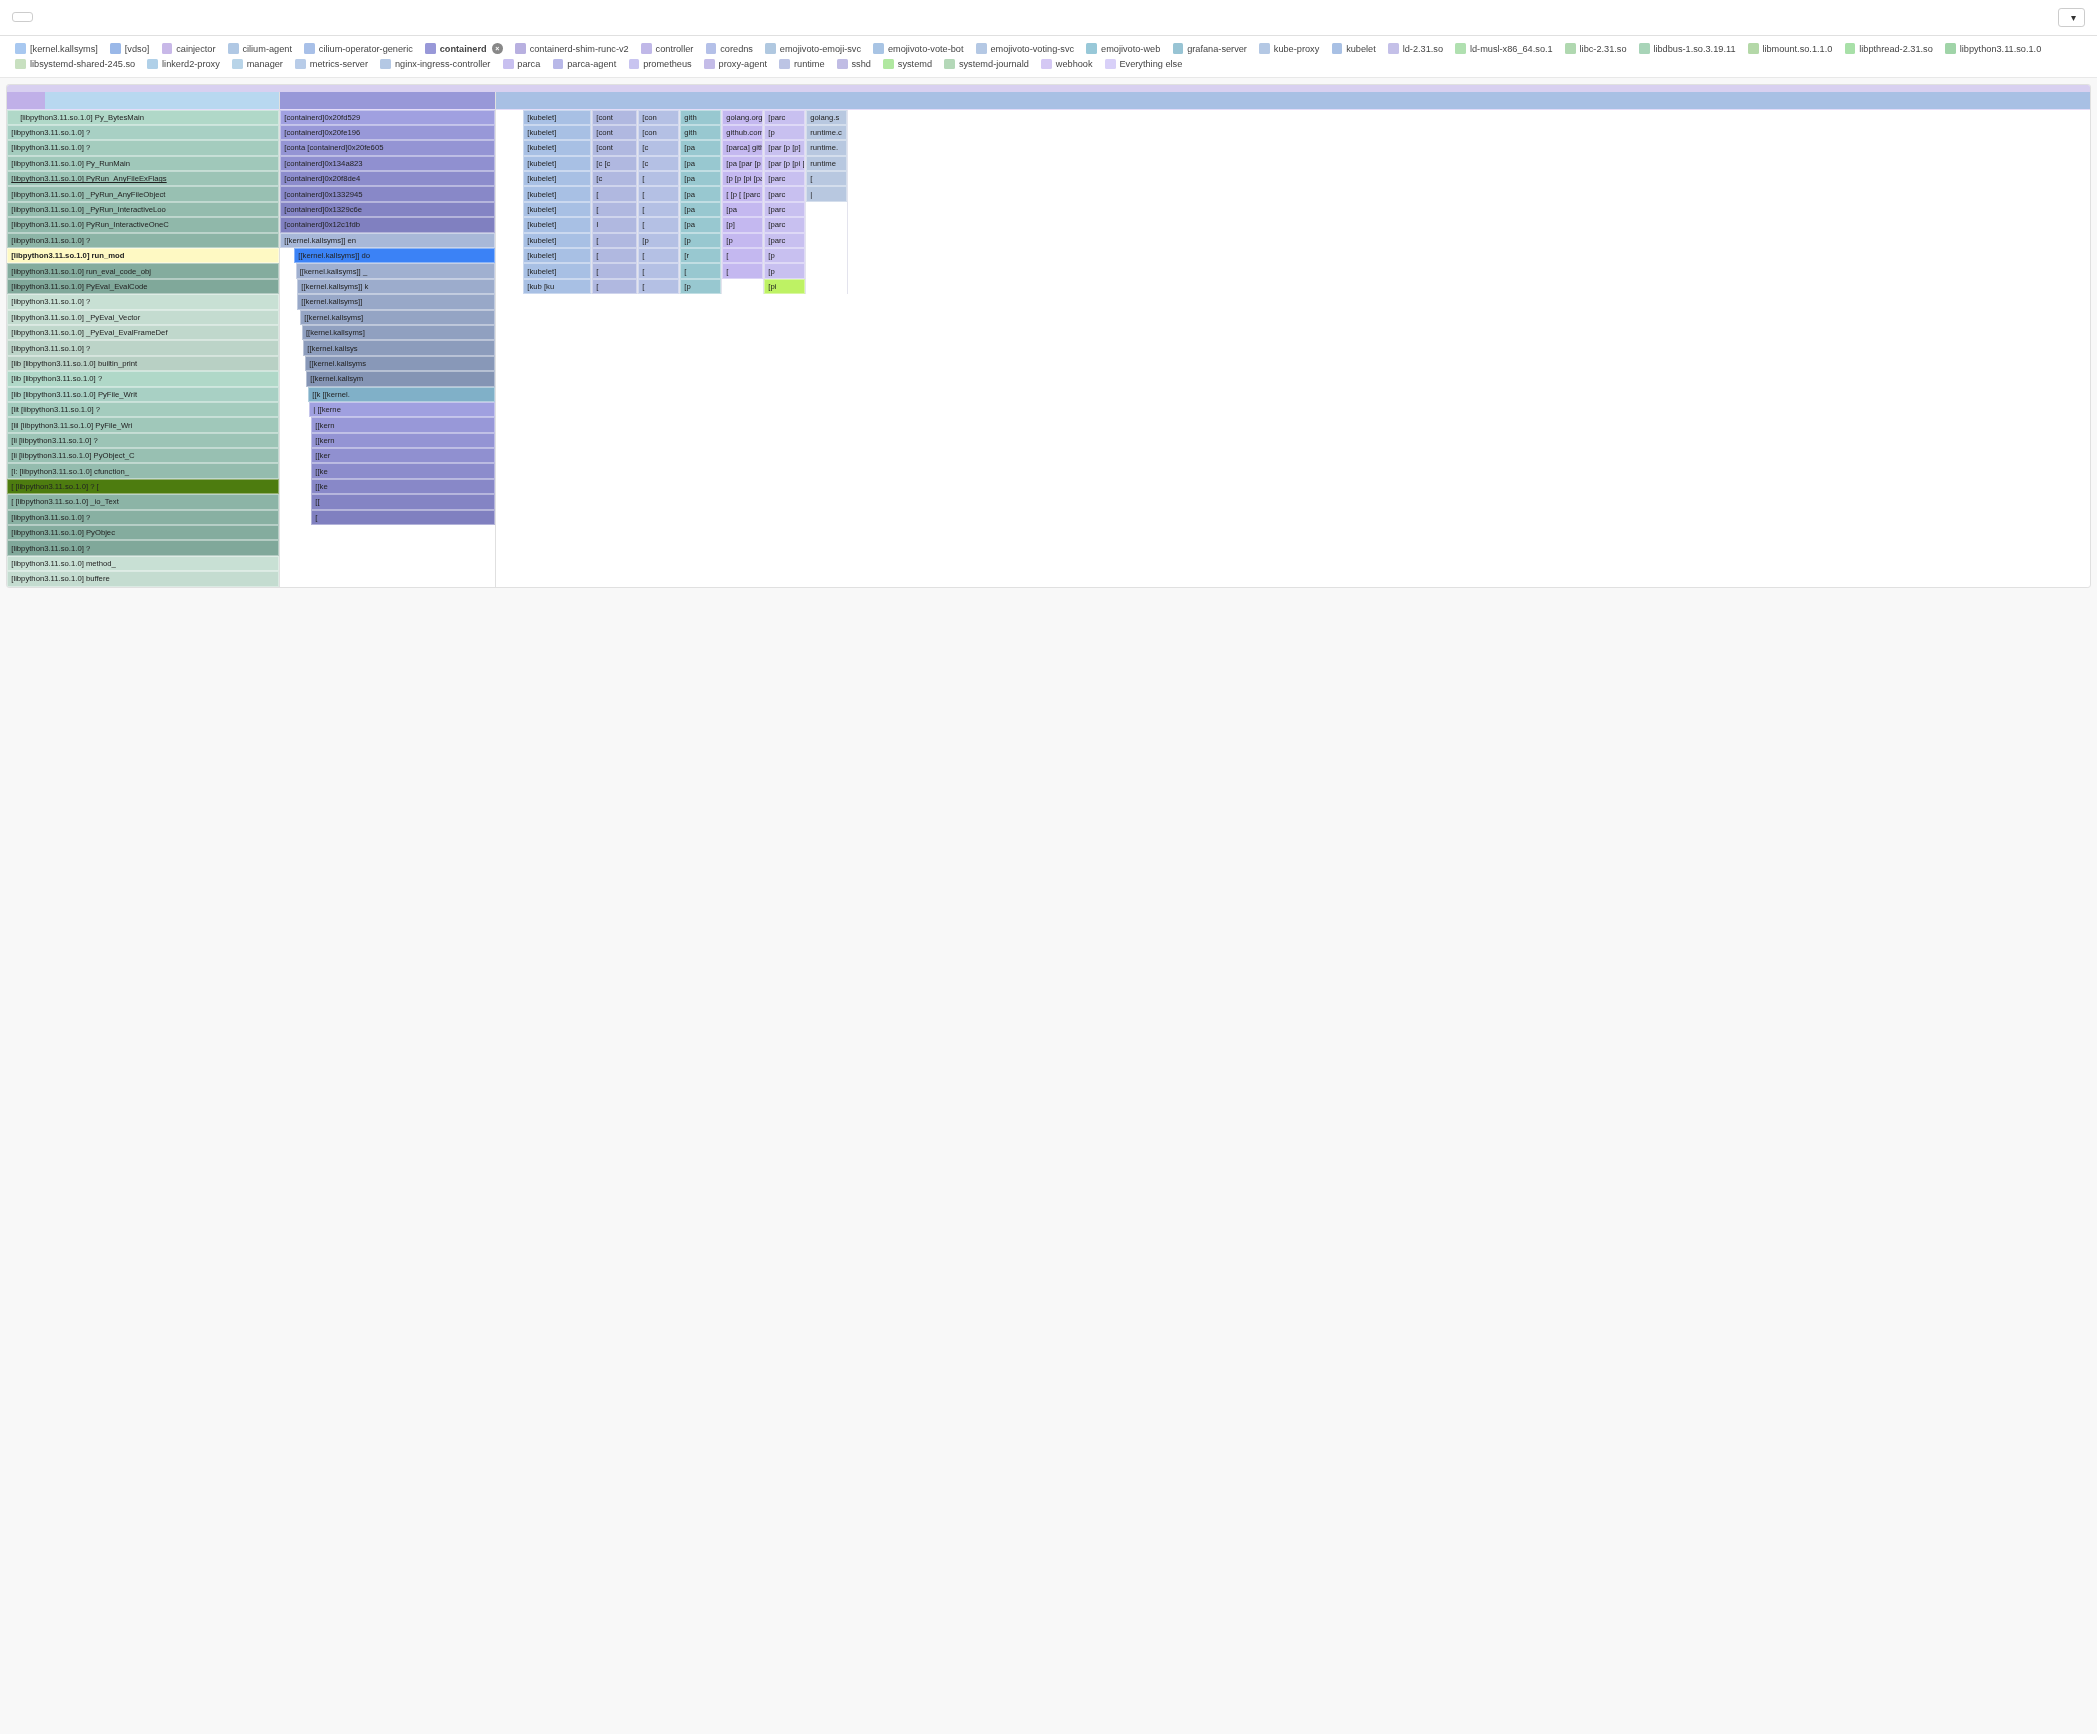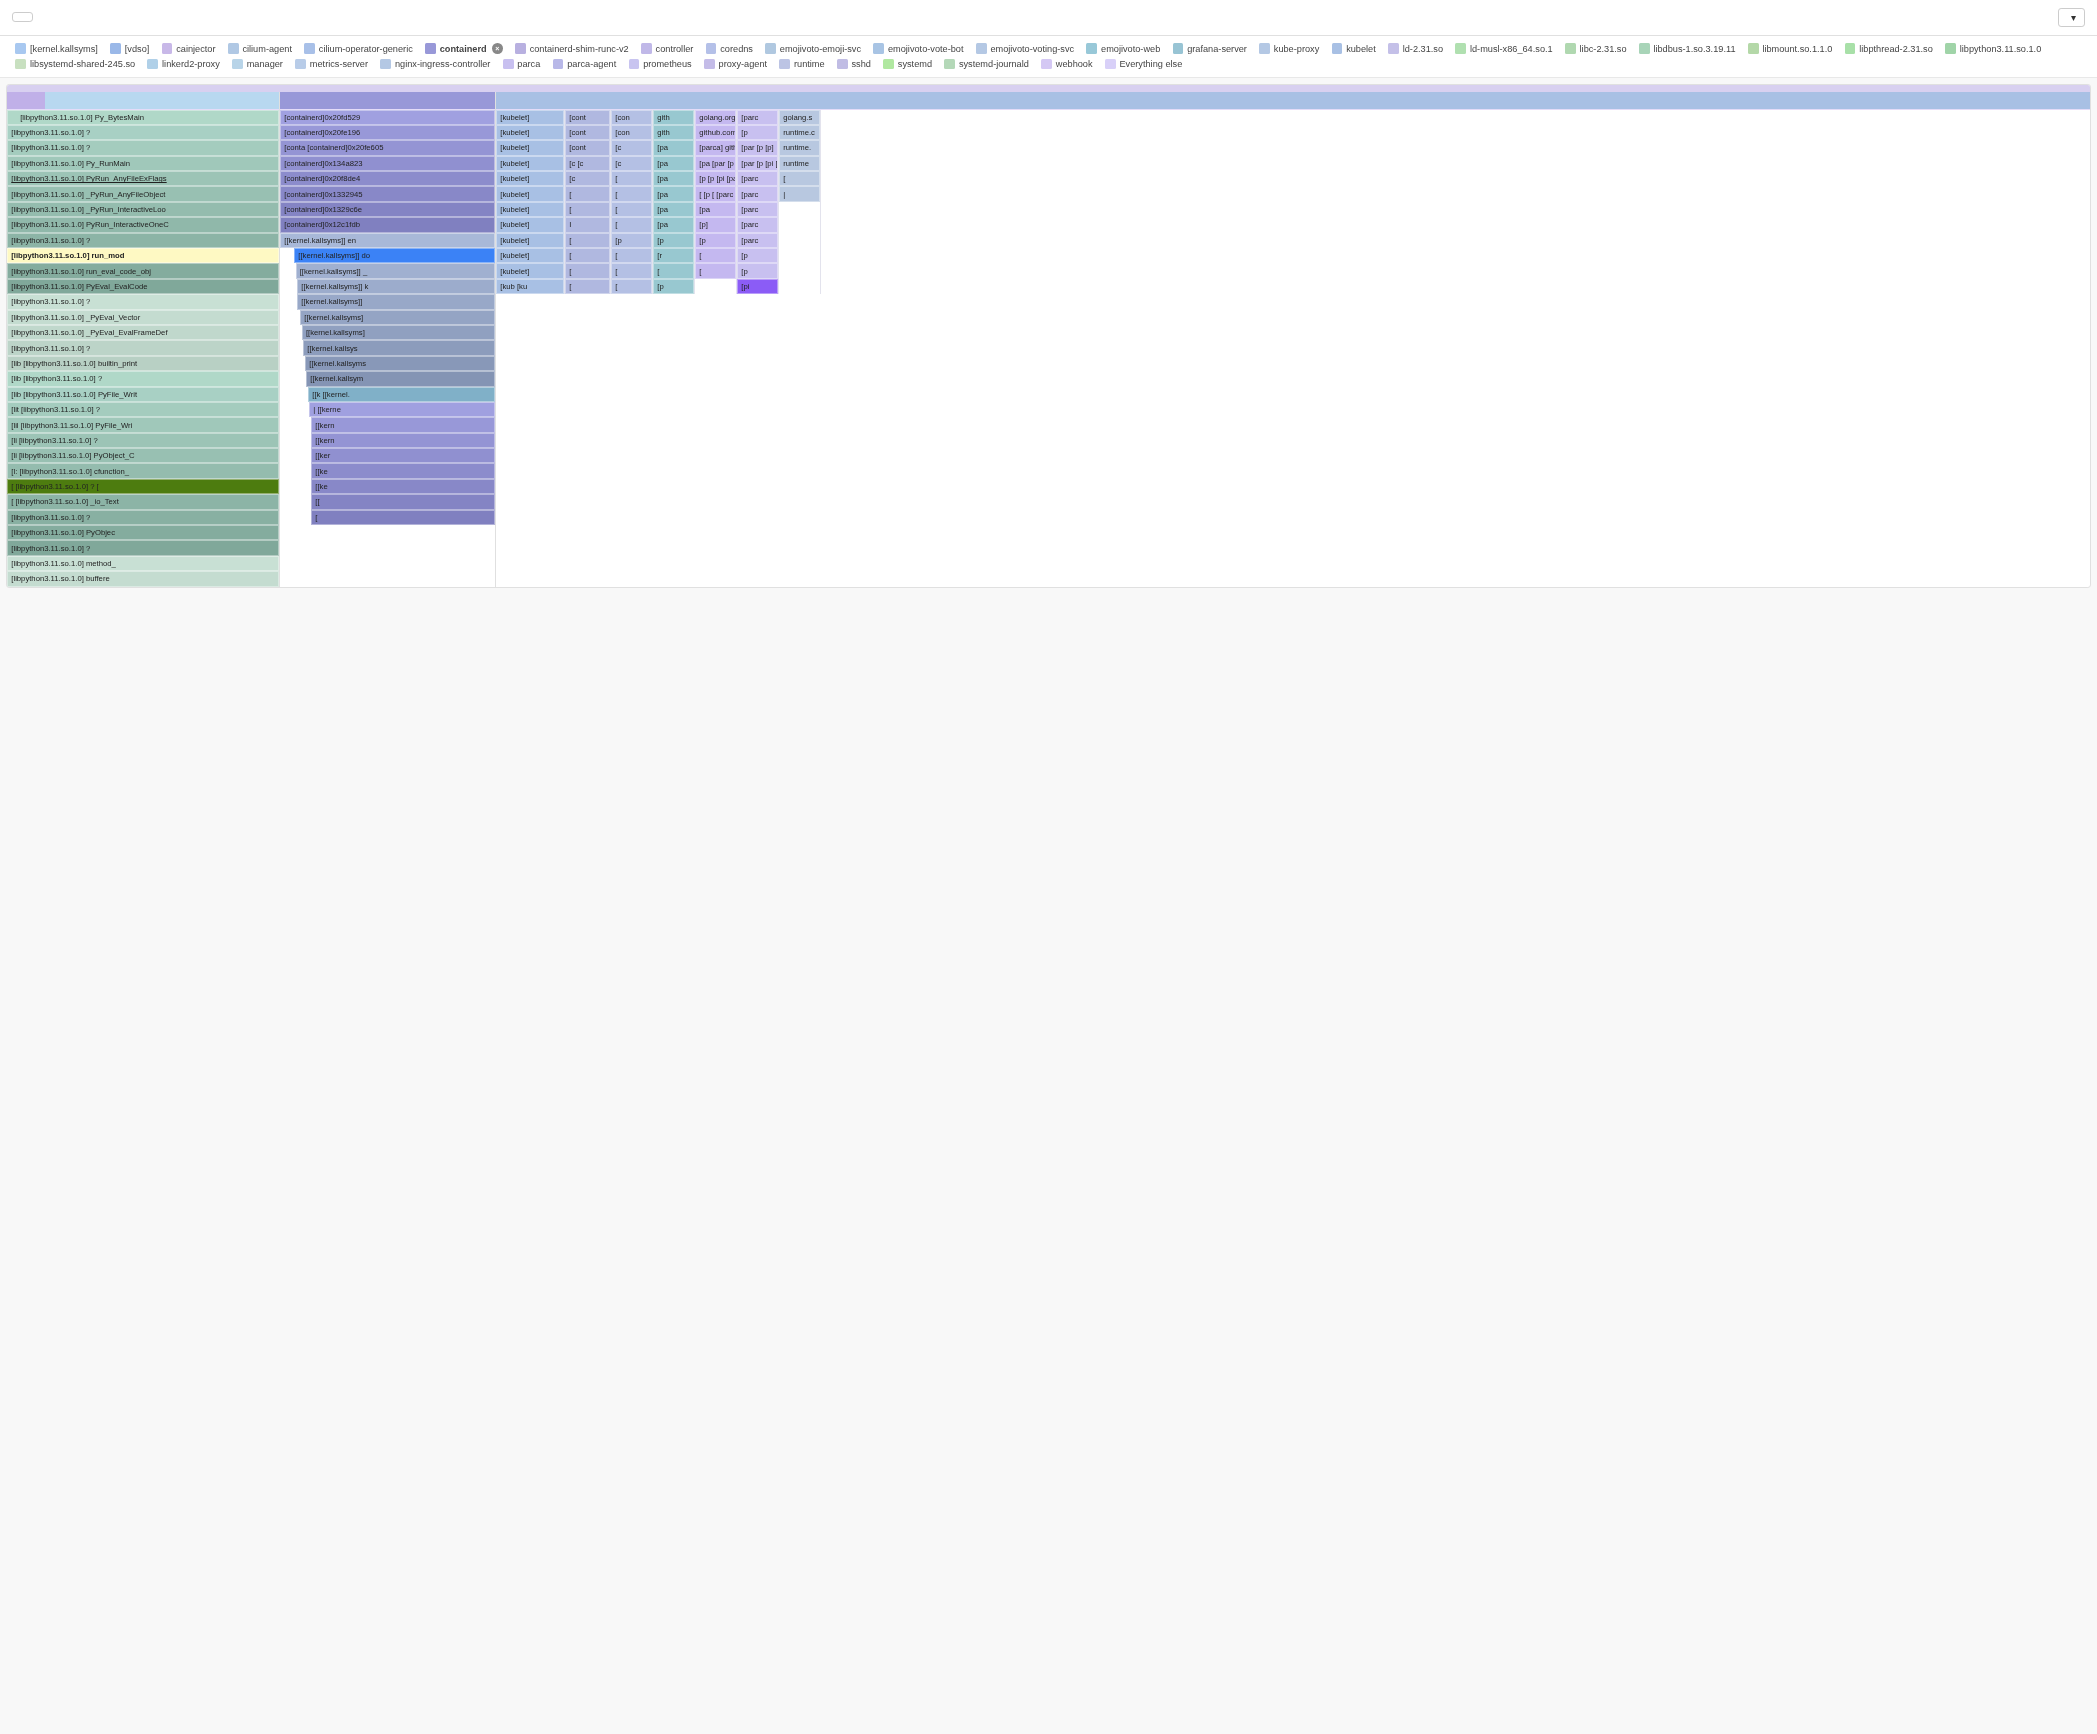--- a/index.html
+++ b/index.html
@@ -412,21 +412,21 @@
         </div>
     </div>
 
     <div class="col-right">
       <div class="col-right-main">
         <div class="flame-header">
           <div class="fh-cell" style="background:#a8c0e4; flex:1;">
             <span></span>
           </div>
         </div>
-        <div id="right-area" style="display:flex; flex:1;">
+        <div id="right-area" style="display:flex; flex:1;padding-left:27px;">
 
         <div class="rs-col" style="width: 69px; flex-shrink: 0;">
               <div class="flame-block" style="background: rgb(168, 192, 228); opacity: 1;">[kubelet]</div>
               <div class="flame-block" style="background: rgb(168, 192, 228); opacity: 1;">[kubelet]</div>
               <div class="flame-block" style="background: rgb(168, 192, 228); opacity: 1;">[kubelet]</div>
               <div class="flame-block" style="background: rgb(168, 192, 228); opacity: 1;">[kubelet]</div>
               <div class="flame-block" style="background: rgb(168, 192, 228); opacity: 1;">[kubelet]</div>
               <div class="flame-block" style="background: rgb(168, 192, 228); opacity: 1;">[kubelet]</div>
               <div class="flame-block" style="background: rgb(168, 192, 228); opacity: 1;">[kubelet]</div>
               <div class="flame-block" style="background: rgb(168, 192, 228); opacity: 1;">[kubelet]</div>
@@ -496,21 +496,21 @@
               <div class="flame-block" style="background: rgb(200, 192, 240); opacity: 1;">[p</div>
               <div class="flame-block" style="background: rgb(200, 192, 240); opacity: 1;">[par [p [p]</div>
               <div class="flame-block" style="background: rgb(200, 192, 240); opacity: 1;">[par [p [pi [parc</div>
               <div class="flame-block" style="background: rgb(200, 192, 240); opacity: 1;">[parc</div>
               <div class="flame-block" style="background: rgb(200, 192, 240); opacity: 1;">[parc</div>
               <div class="flame-block" style="background: rgb(200, 192, 240); opacity: 1;">[parc</div>
               <div class="flame-block" style="background: rgb(200, 192, 240); opacity: 1;">[parc</div>
               <div class="flame-block" style="background: rgb(200, 192, 240); opacity: 1;">[parc</div>
               <div class="flame-block" style="background: rgb(200, 192, 240); opacity: 1;">[p</div>
               <div class="flame-block" style="background: rgb(200, 192, 240); opacity: 1;">[p</div>
-              <div class="flame-block" style="background: #8b5cf6; opacity: 1;">[pi</div>
+              <div class="flame-block" style="background: #bef264; opacity: 1;">[pi</div>
             </div>
             <div class="rs-col" style="width: 42px; flex-shrink: 0;">
               <div class="flame-block" style="background: rgb(184, 200, 224); opacity: 1;">golang.s</div>
               <div class="flame-block" style="background: rgb(184, 200, 224); opacity: 1;">runtime.c</div>
               <div class="flame-block" style="background: rgb(184, 200, 224); opacity: 1;">runtime.</div>
               <div class="flame-block" style="background: rgb(184, 200, 224); opacity: 1;">runtime</div>
               <div class="flame-block" style="background: rgb(184, 200, 224); opacity: 1;">[</div>
               <div class="flame-block" style="background: rgb(184, 200, 224); opacity: 1;">|</div>
               <div class="flame-block" style="background: rgb(184, 200, 224); opacity: 0;"></div>
               <div class="flame-block" style="background: rgb(184, 200, 224); opacity: 0;"></div>

